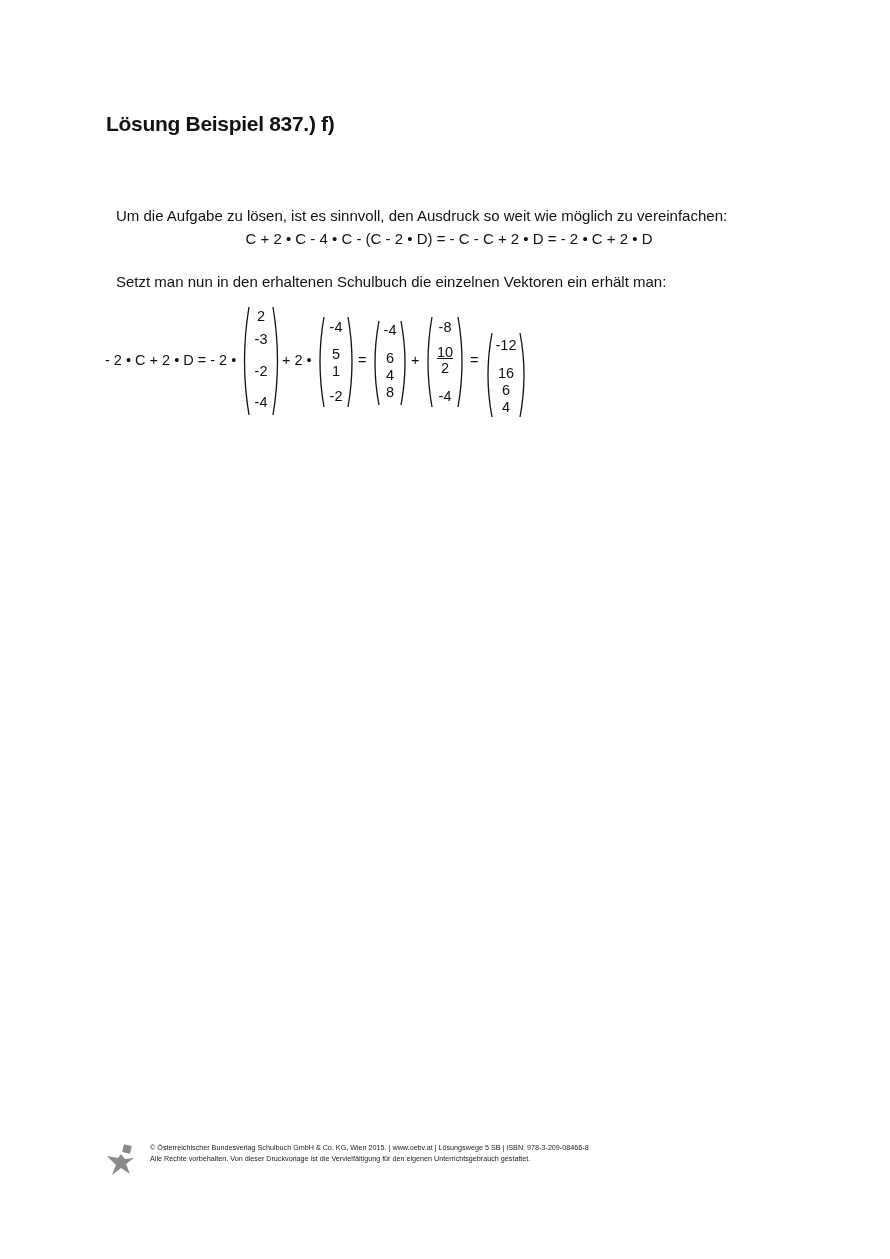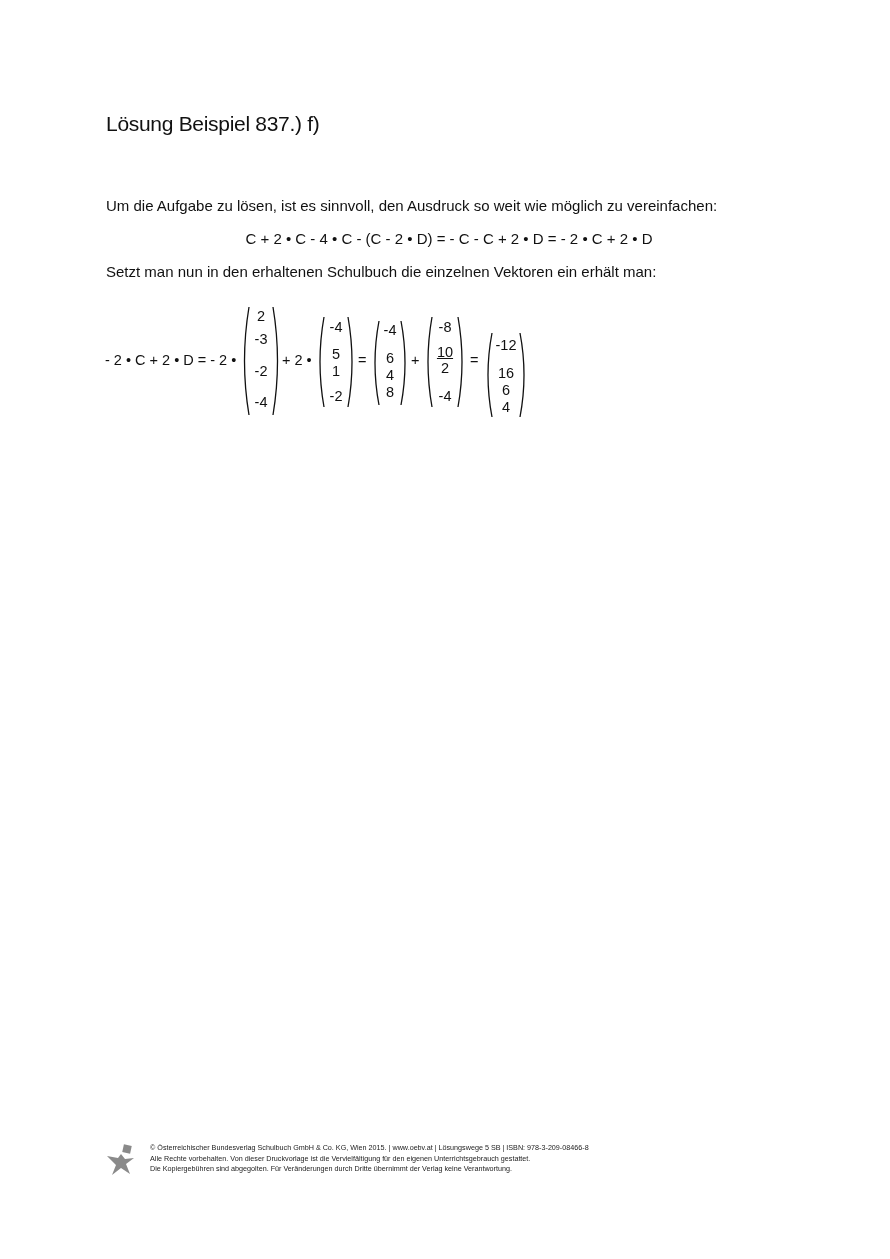--- a/index.html
+++ b/index.html
@@ -1,20 +1,20 @@
 <!DOCTYPE html>
 <html><head>
 <meta charset="utf-8">
 <style>
   html, body { margin: 0; padding: 0; background: #ffffff; }
   body { width: 890px; height: 1259px; position: relative; overflow: hidden;
          font-family: "Liberation Sans", sans-serif; color: #111; }
-  .page-title { position: absolute; left: 106px; top: 112px; font-size: 21px; font-weight: normal;
+  .page-title { position: absolute; left: 106px; top: 112px; font-size: 21px; font-weight: bold;
                 letter-spacing: -0.3px; margin: 0; }
-  .para { position: absolute; left: 106px; font-size: 15px; margin: 0; }
+  .para { position: absolute; left: 106px; font-size: 15px; margin: 10px; }
   #p1 { top: 197px; }
   #p2 { top: 263px; }
   .eq1 { position: absolute; left: 0; width: 890px; text-align: center; top: 230px; font-size: 15px;
          padding-left: 0; }
   .eq1 span.inner { display: inline-block; margin-left: 8px; }
 
   .vec-line { position: absolute; top: 305px; left: 105px; height: 112px; font-size: 14.5px; }
   .tok { position: absolute; top: 47px; white-space: nowrap; }
   .vec { position: absolute; top: 0; height: 112px; }
   .vec svg { position: absolute; top: 0; left: 0; }
@@ -105,15 +105,14 @@
 </div>
 
 <div class="footer">
   <svg class="footer-logo" viewBox="0 0 30 32">
     <rect x="17" y="1" width="8" height="8" fill="#8a8a8a" transform="rotate(12 21 5)"></rect>
     <path d="M1 12 L12 14 L15 10 L19 15 L28 14 L20 20 L24 30 L15 24 L6 31 L10 21 Z" fill="#8a8a8a"></path>
   </svg>
   <div class="footer-text">
     <div>© Österreichischer Bundesverlag Schulbuch GmbH &amp; Co. KG, Wien 2015. | www.oebv.at | Lösungswege 5 SB | ISBN: 978-3-209-08466-8</div>
     <div>Alle Rechte vorbehalten. Von dieser Druckvorlage ist die Vervielfältigung für den eigenen Unterrichtsgebrauch gestattet.</div>
-    <div>Die Kopiergebühren sind abgegolten. Für Veränderungen durch Dritte übernimmt der Verlag keine Verantwortung.</div>
   </div>
 </div>
 
 </body></html>

